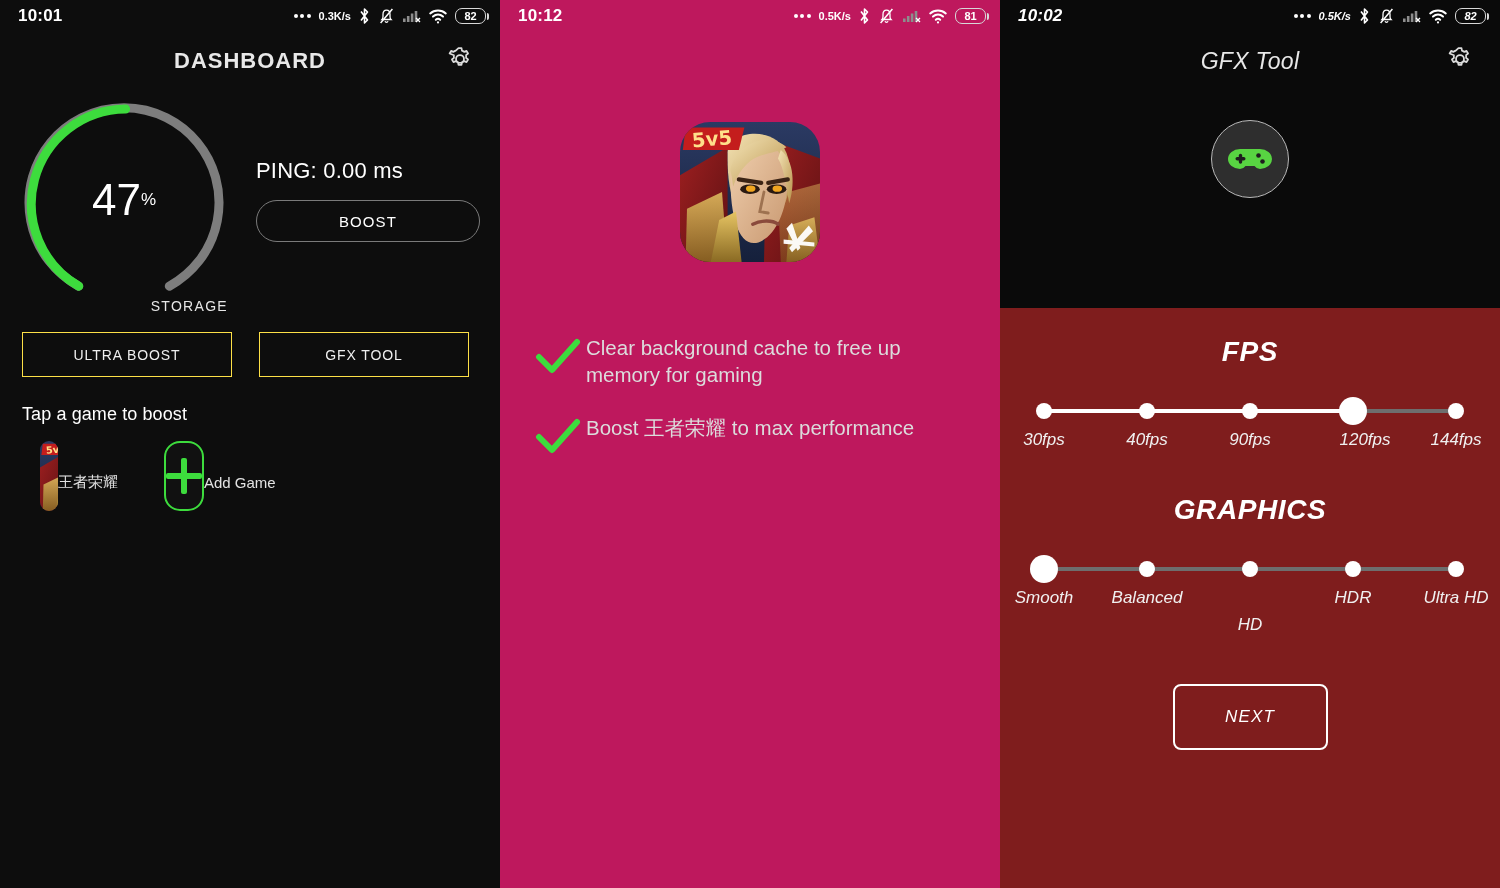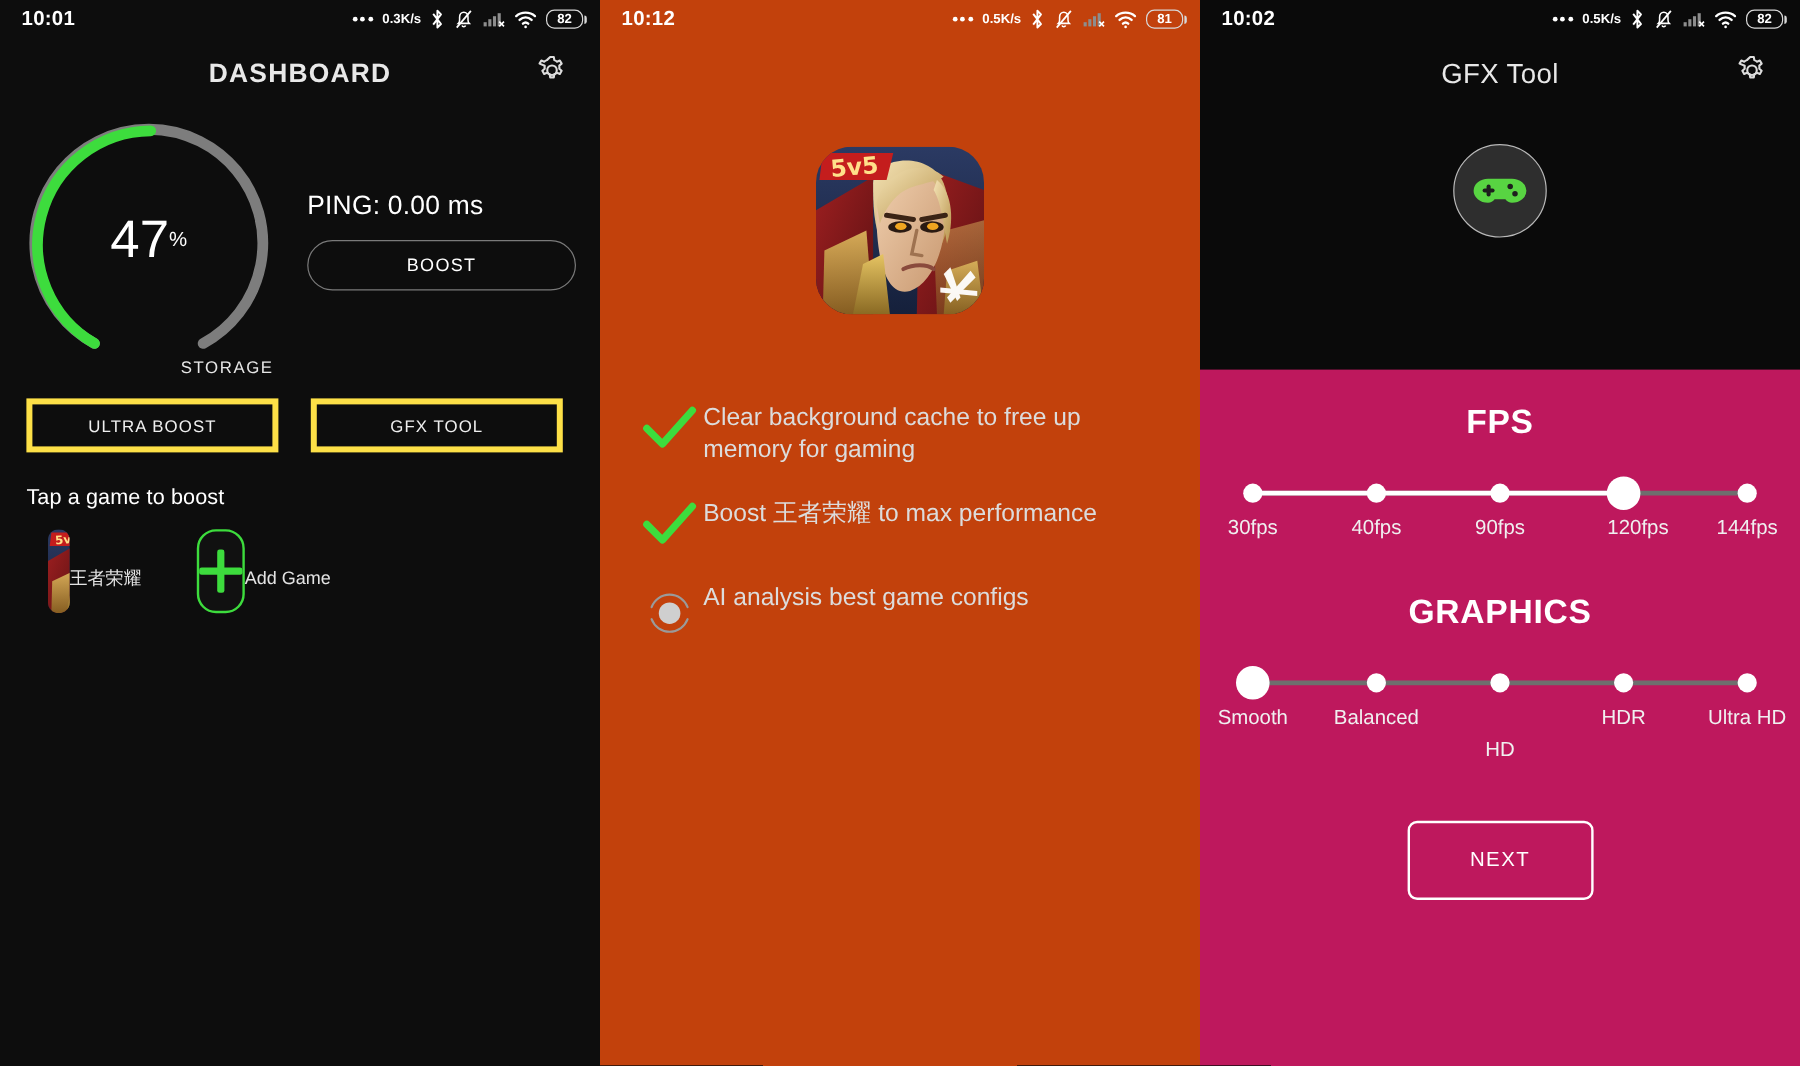--- a/index.html
+++ b/index.html
@@ -5,22 +5,22 @@
   * { box-sizing: border-box; margin: 0; padding: 0; }
   html, body {
     width: 1500px; height: 888px;
     background: #0d0d0d;
     font-family: "Liberation Sans", sans-serif;
     overflow: hidden;
   }
   .screens { display: flex; width: 1500px; height: 888px; }
   .panel { width: 500px; height: 888px; position: relative; overflow: hidden; }
   .panel-dash { background: #0d0d0d; }
-  .panel-boost { background: #c2410c; }
-  .panel-gfx { background: #be185d; }
+  .panel-boost { background: #be185d; }
+  .panel-gfx { background: #7f1d1d; font-style: italic; }
 
   
   .statusbar {
     height: 32px; display: flex; align-items: center;
     padding: 0 14px 0 18px; color: #fff;
   }
   .sb-time { font-size: 17px; font-weight: bold; letter-spacing: .2px; }
   .sb-right { margin-left: auto; display: flex; align-items: center; gap: 7px; }
   .sb-dots { display: flex; align-items: flex-end; gap: 2.5px; margin-right: 1px; }
   .sb-dots i { width: 4px; height: 4px; border-radius: 50%; background: #fff; display: block; }
@@ -62,21 +62,21 @@
   .btn-boost {
     margin-top: 16px; width: 224px; height: 42px; border-radius: 22px;
     border: 1px solid #7a7a7a; background: transparent; color: #fff;
     font-size: 15px; font-weight: normal; letter-spacing: 1.1px;
     display: flex; align-items: center; justify-content: center;
     font-family: "Liberation Sans", sans-serif;
   }
 
   .btn-row { display: flex; gap: 27px; padding: 24px 20px 0 22px; }
   .btn-rect {
-    width: 210px; height: 45px; border: 5px solid #fde047; background: transparent;
+    width: 210px; height: 45px; border: 1px solid #fde047; background: transparent;
     color: #efefef; font-size: 14px; letter-spacing: .9px;
     display: flex; align-items: center; justify-content: center;
     font-family: "Liberation Sans", sans-serif;
   }
 
   .tap-hint { color: #fff; font-size: 18px; padding: 27px 0 0 22px; letter-spacing: .1px; }
 
   .games { display: flex; padding: 16px 0 0 40px; gap: 46px; }
   .game-tile { width: 78px; display: flex; flex-direction: row; align-items: center; }
   .game-name { margin-top: 12px; color: #e3e3e3; font-size: 15px; white-space: nowrap; }
@@ -352,30 +352,20 @@
 
       <div class="check-item">
         <span class="check-ico">
           <svg width="46" height="40" viewBox="0 0 46 40">
             <path d="M4 19 L17 32 L42 4" stroke="#3ddc3d" stroke-width="6" fill="none" stroke-linecap="round" stroke-linejoin="round"></path>
           </svg>
         </span>
         <span class="check-text">Boost 王者荣耀 to max performance</span>
       </div>
 
-      <div class="check-item">
-        <span class="check-ico">
-          <svg width="46" height="46" viewBox="0 0 46 46">
-            <path d="M8 18 A16 16 0 0 1 38 18" stroke="#9a9a9a" stroke-width="1.8" fill="none" stroke-linecap="round"></path>
-            <path d="M8 28 A16 16 0 0 0 38 28" stroke="#9a9a9a" stroke-width="1.8" fill="none" stroke-linecap="round"></path>
-            <circle cx="23" cy="23" r="9" fill="#cfcfcf"></circle>
-          </svg>
-        </span>
-        <span class="check-text">AI analysis best game configs</span>
-      </div>
 
     </div>
   </div>
 
   <div class="panel panel-gfx">
 
     <div class="gfx-top">
       <div class="statusbar">
         <span class="sb-time">10:02</span>
         <span class="sb-right">

